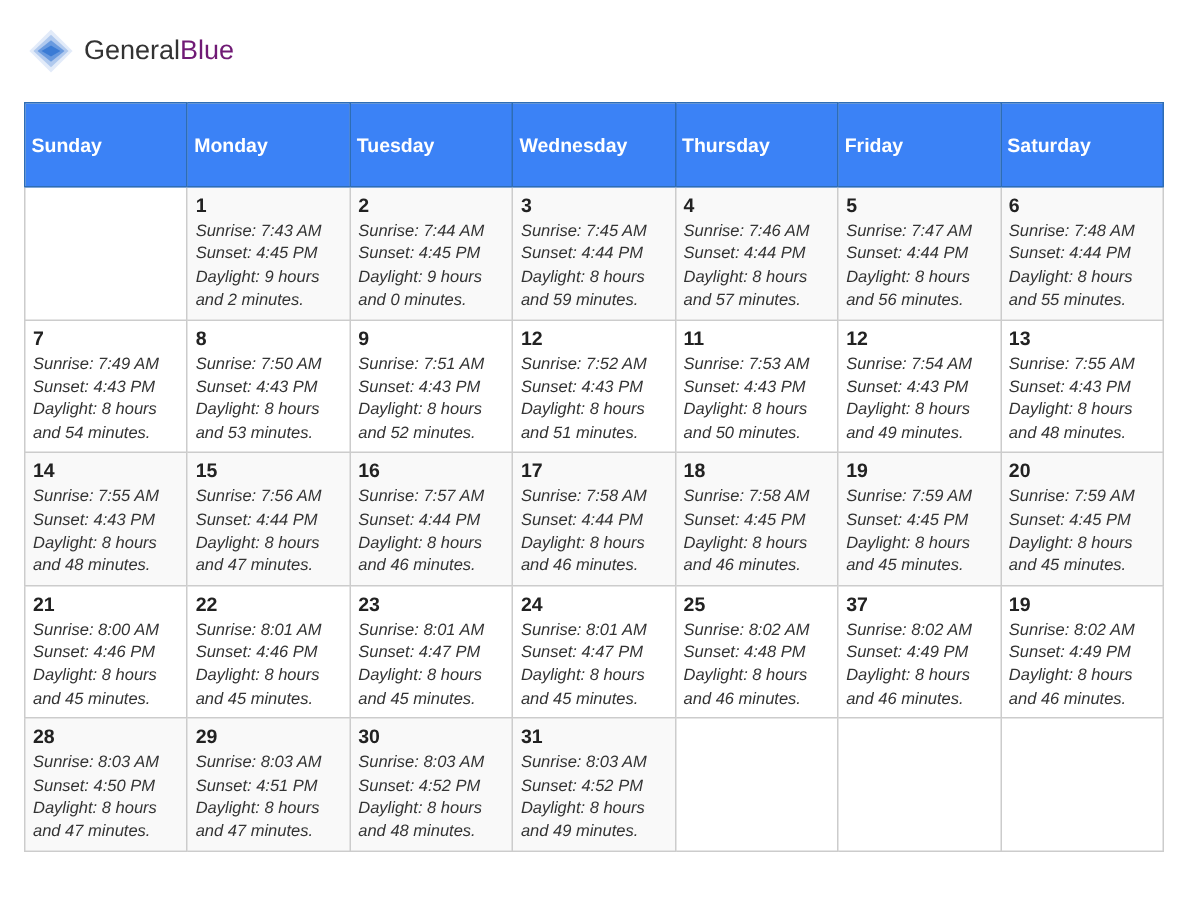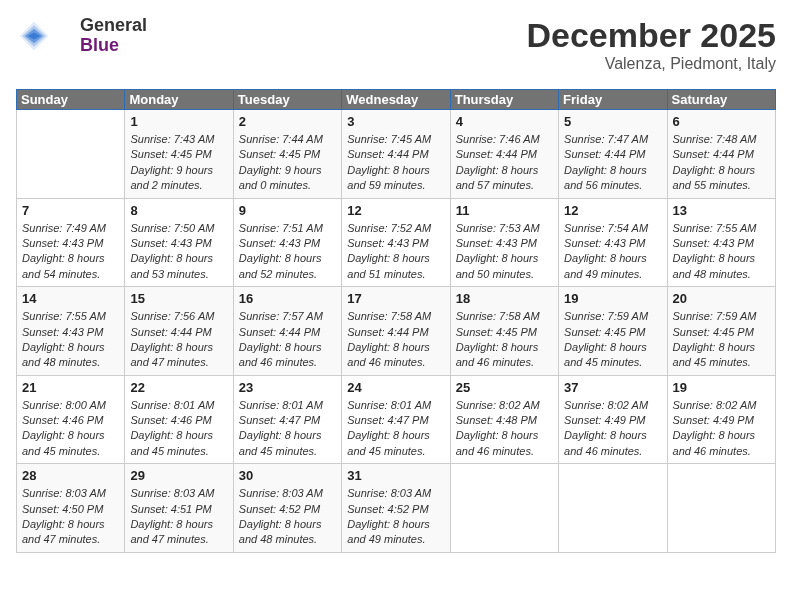--- a/index.html
+++ b/index.html
@@ -16,25 +16,24 @@
       align-items: flex-start;
       margin-bottom: 16px;
     }
     .logo {
       display: flex;
       align-items: center;
       gap: 4px;
     }
     .logo-text {
       display: flex;
-      flex-direction: column;
+      flex-direction: row;
       font-size: 18px;
-      font-weight: bold;
+      font-weight: normal;
       line-height: 1.1;
-      margin-left: 24px;
     }
     .logo-general { color: #333; }
     .logo-blue { color: #701a75; }
     .logo-icon {
       width: 36px;
       height: 36px;
     }
     .title-block {
       text-align: right;
     }
@@ -46,23 +45,23 @@
     .location {
       font-size: 16px;
       color: #555;
     }
     table {
       width: 100%;
       border-collapse: collapse;
       font-size: 11px;
     }
     thead tr th {
-      background-color: #737373;
+      background-color: #3b82f6;
       color: #fff;
-      padding: 2px 4px;
+      padding: 20px 4px;
       text-align: left;
       font-size: 13px;
       font-weight: bold;
       border: 1px solid #2e6db4;
     }
     tbody tr td {
       border: 1px solid #ccc;
       padding: 4px 5px;
       vertical-align: top;
       width: calc(100% / 7);
@@ -95,24 +94,20 @@
       <polygon points="20,4 36,20 20,36 4,20" fill="#3a7bd5" opacity="0.15"></polygon>
       <polygon points="20,8 33,20 20,32 7,20" fill="#3a7bd5" opacity="0.3"></polygon>
       <polygon points="20,12 30,20 20,28 10,20" fill="#3a7bd5" opacity="0.6"></polygon>
       <polygon points="20,16 27,20 20,24 13,20" fill="#3a7bd5"></polygon>
     </svg>
     <div class="logo-text">
       <span class="logo-general">General</span>
       <span class="logo-blue">Blue</span>
     </div>
   </div>
-  <div class="title-block">
-    <div class="month-title">December 2025</div>
-    <div class="location">Valenza, Piedmont, Italy</div>
-  </div>
 </div>
 
 <table>
   <thead>
     <tr>
     <th>Sunday</th>
         <th>Monday</th>
         <th>Tuesday</th>
         <th>Wednesday</th>
         <th>Thursday</th>

